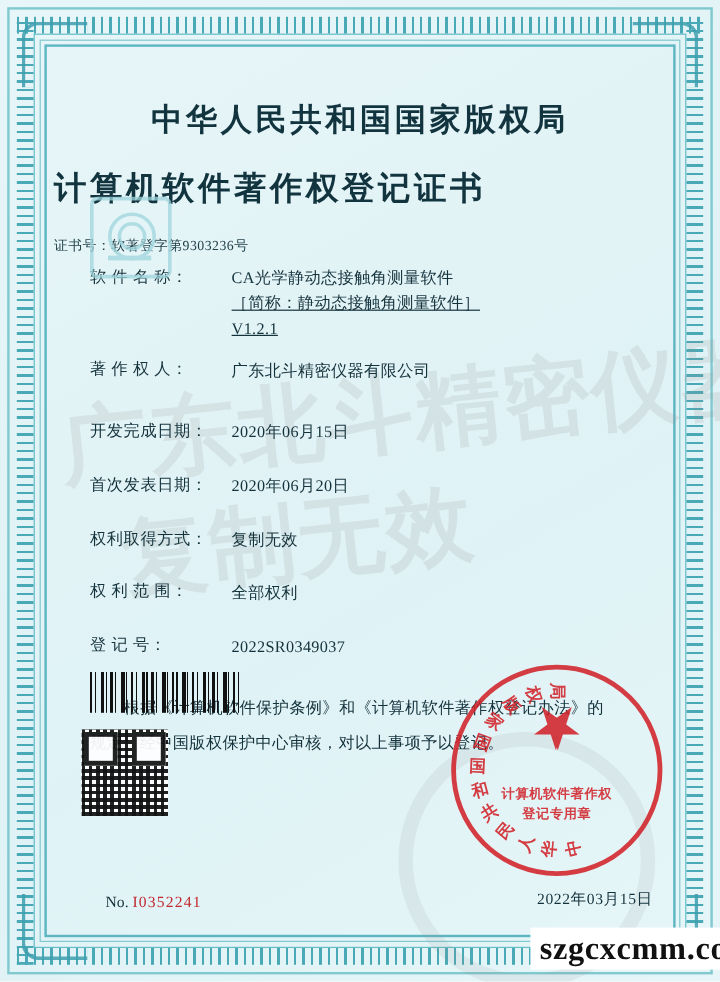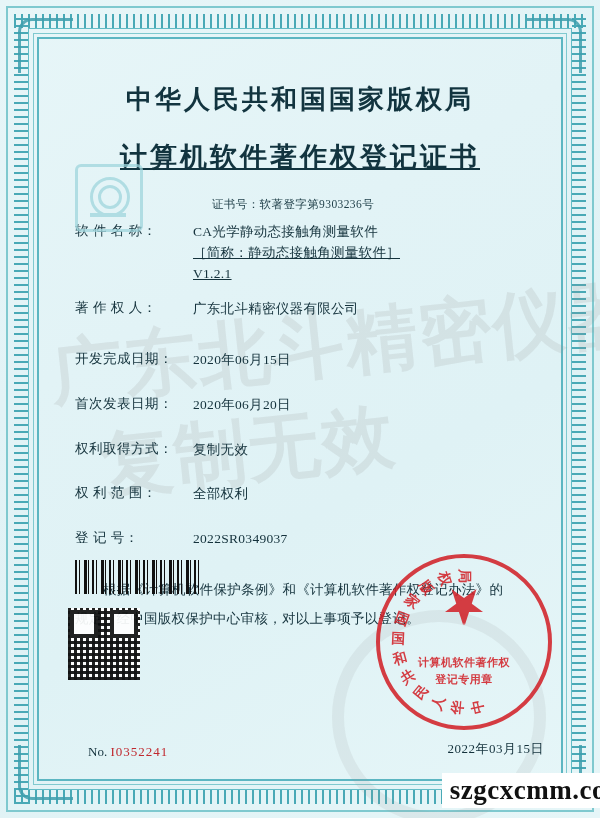--- a/index.html
+++ b/index.html
@@ -148,31 +148,29 @@
     text-align: center;
     font-size: 26px;
     font-weight: bold;
     letter-spacing: 3px;
     color: #12343f;
     font-family: "Liberation Serif", serif;
   }
   h2.title-sub {
     margin: 0;
     padding-top: 22px;
-    text-align: center;
     font-size: 27px;
     font-weight: bold;
     letter-spacing: 3px;
     color: #12343f;
     font-family: "Liberation Serif", serif;
-    text-decoration: underline;
   }
   .cert-no {
     margin-top: 22px;
-    text-align: center;
+    text-align: left;
     padding-right: 14px;
     font-size: 11.5px;
     color: #1d3d47;
     letter-spacing: 0.4px;
   }
 
   .fields {
     margin-top: 10px;
     padding-left: 30px;
   }

